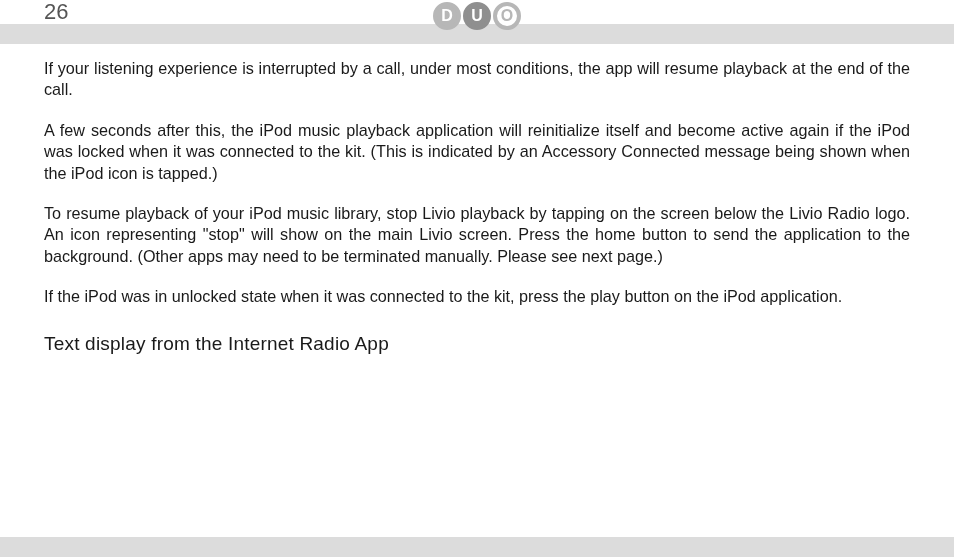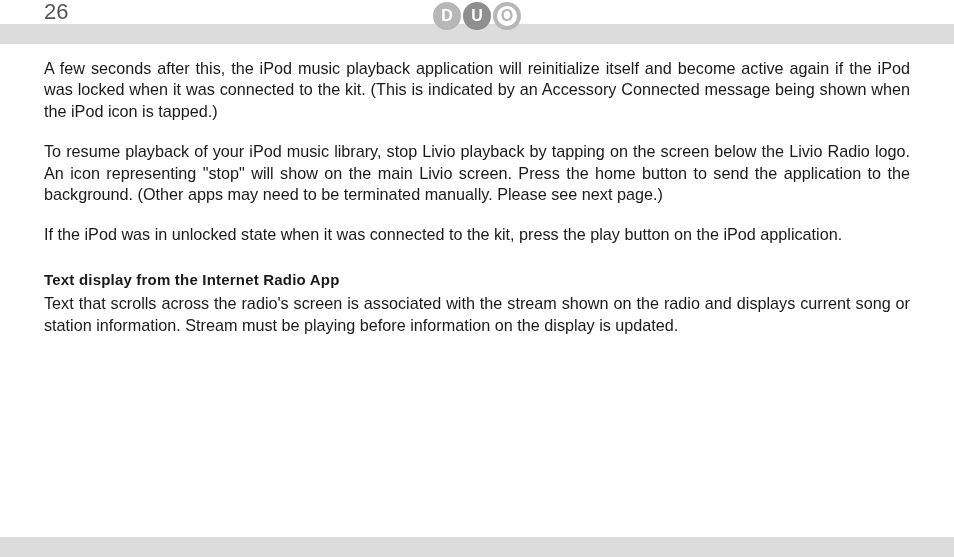--- a/index.html
+++ b/index.html
@@ -80,43 +80,43 @@
     font-size: 16.2px;
     line-height: 1.32;
   }
   .content p {
     margin: 0 0 19px 0;
     text-align: justify;
   }
   .content p.last { margin-bottom: 24px; }
   h2.section {
     font-family: "Arial Black", Arial, sans-serif;
-    font-weight: 700;
-    font-size: 15px;
+    font-weight: 400;
+    font-size: 19px;
     margin: 0 0 4px 0;
     letter-spacing: 0.2px;
   }
 </style>
 </head>
 <body>
 <div class="page">
 
   <div class="top-bar"></div>
   <div class="bottom-bar"></div>
 
   <div class="page-number">26</div>
 
   <div class="logo">
     <div class="glyph d">D</div>
     <div class="glyph u">U</div>
     <div class="glyph o">O</div>
   </div>
 
   <div class="content">
+    <p>If your listening experience is interrupted by a call, under most conditions, the app will resume playback at the end of the call.</p>
     <p>A few seconds after this, the iPod music playback application will reinitialize itself and become active again if the iPod was locked when it was connected to the kit. (This is indicated by an Accessory Connected message being shown when the iPod icon is tapped.)</p>
     <p>To resume playback of your iPod music library, stop Livio playback by tapping on the screen below the Livio Radio logo.  An icon representing "stop" will show on the main Livio screen. Press the home button to send the application to the background. (Other apps may need to be terminated manually. Please see next page.)</p>
     <p class="last">If the iPod was in unlocked state when it was connected to the kit, press the play button on the iPod application.</p>
 
     <h2 class="section">Text display from the Internet Radio App</h2>
-    <p>Text that scrolls across the radio's screen is associated with the stream shown on the radio and displays current song or station information. Stream must be playing before information on the display is updated.</p>
   </div>
 
 </div>
 
 </body></html>

